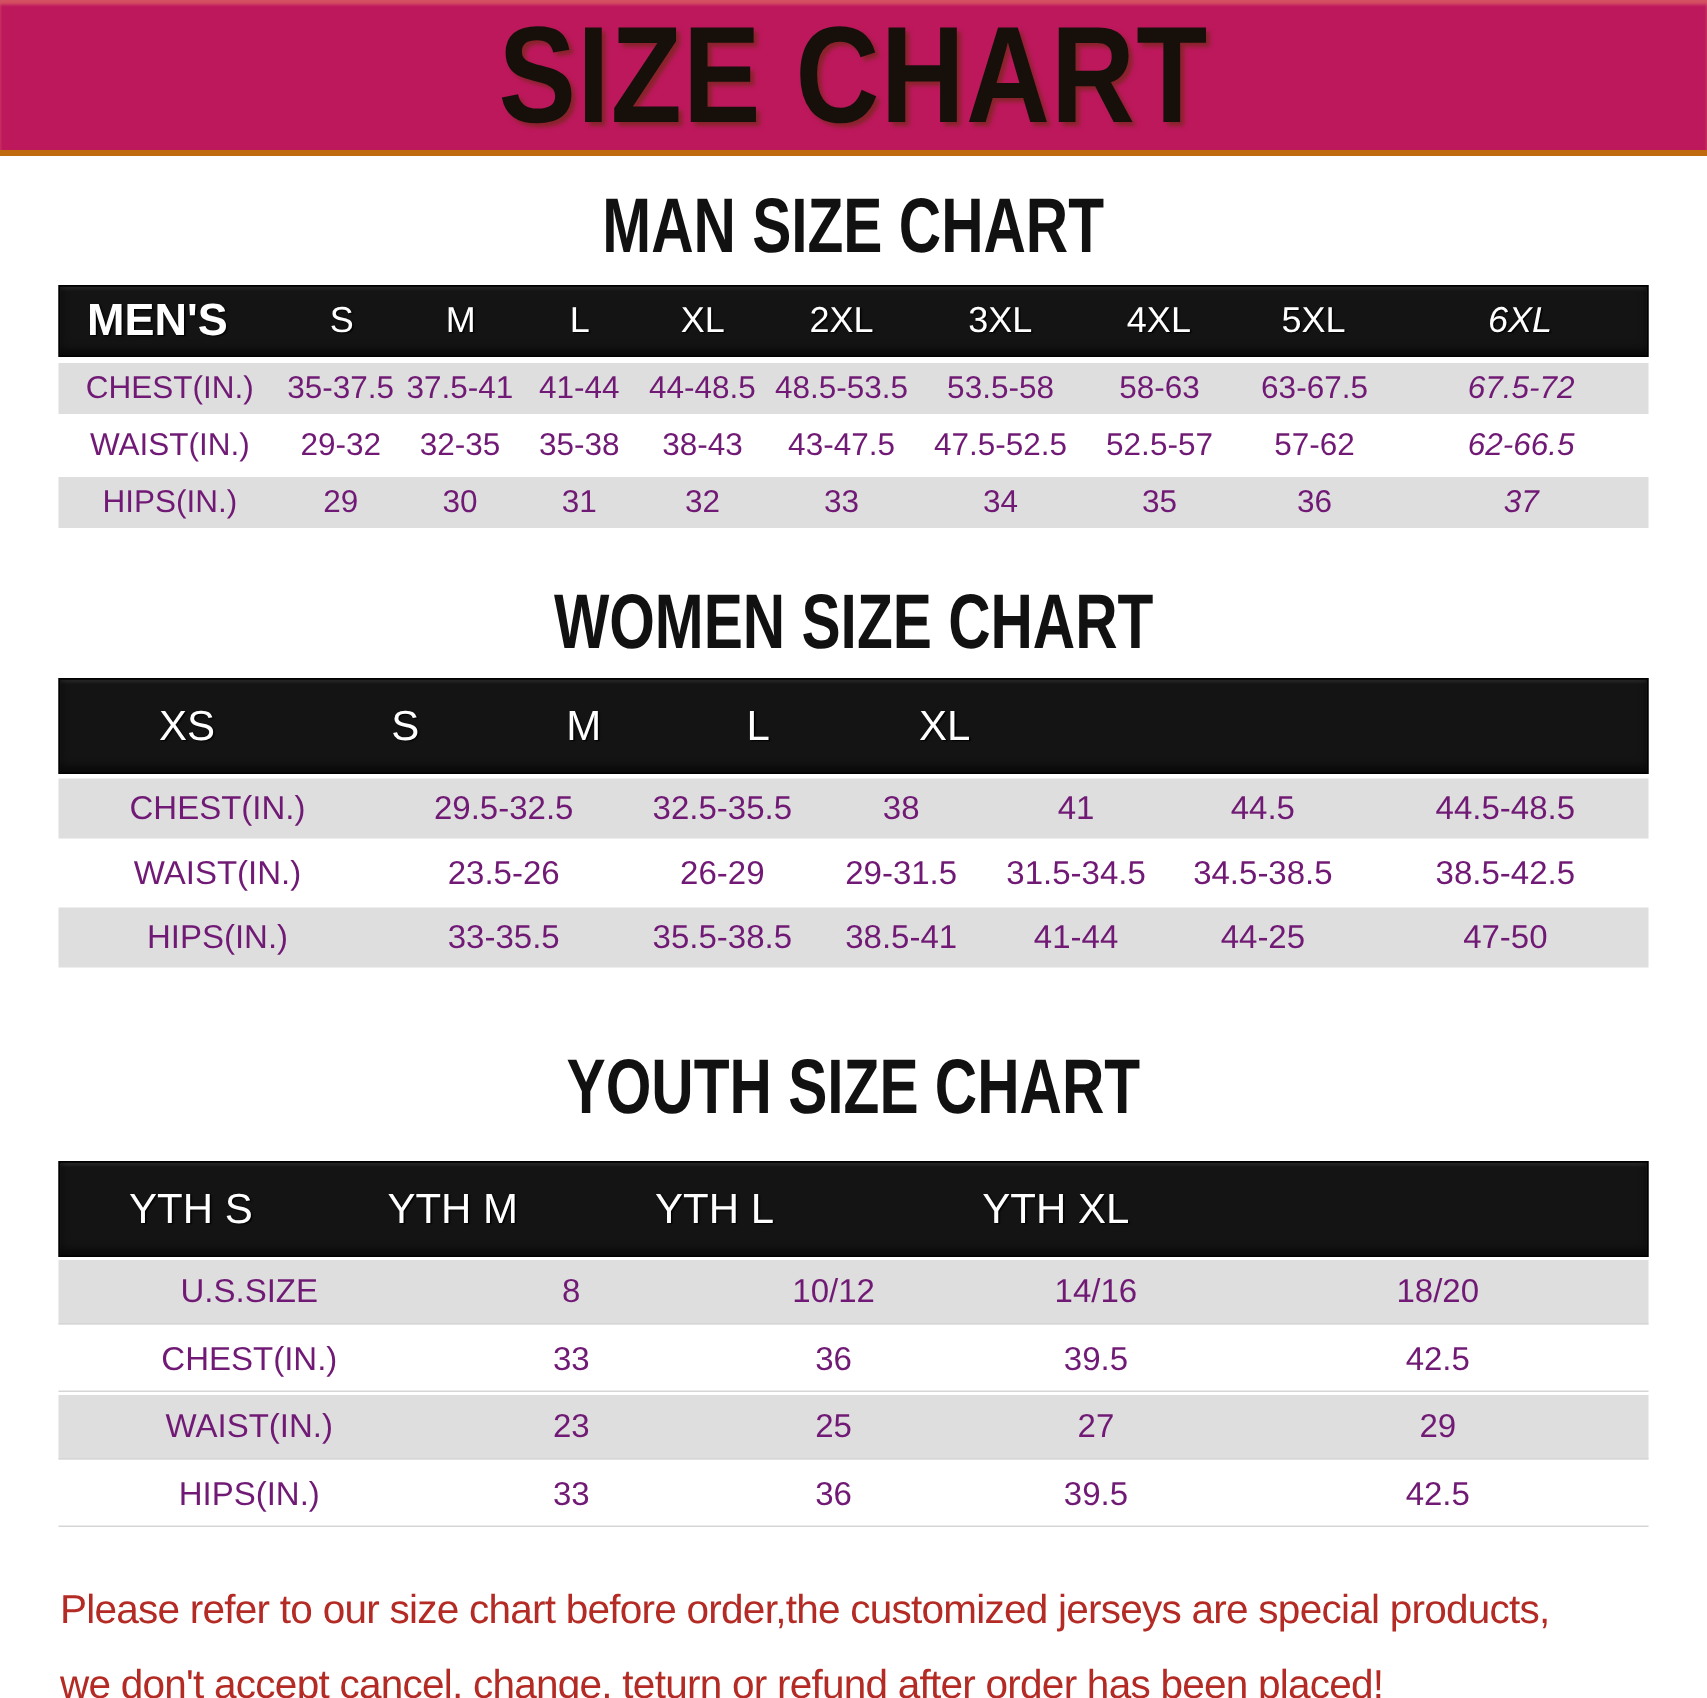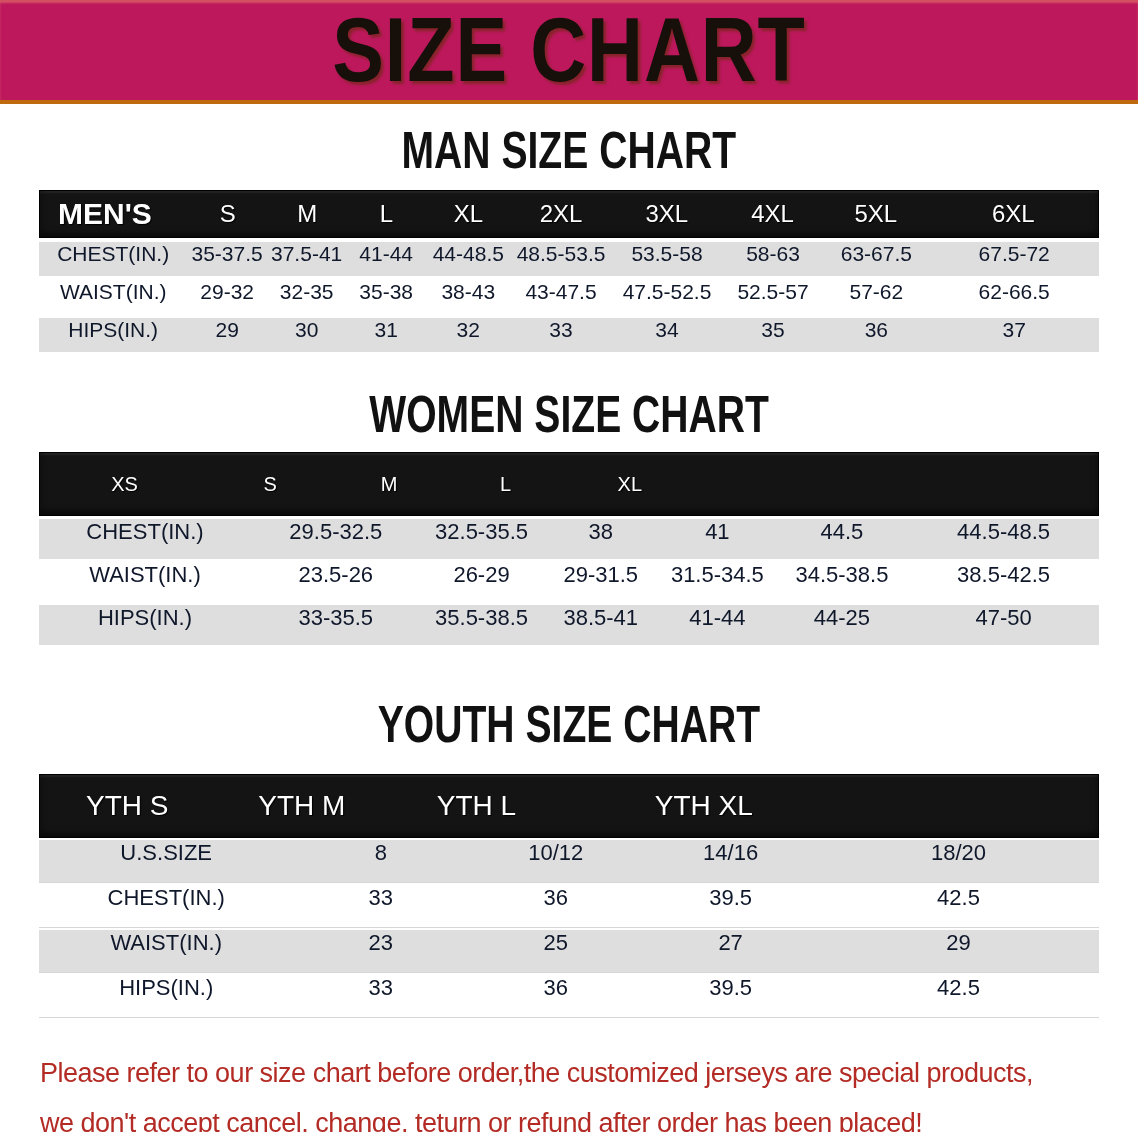--- a/index.html
+++ b/index.html
@@ -46,41 +46,41 @@
     border:1px solid #000;
     box-shadow:inset 0 -4px 6px rgba(0,0,0,0.6), inset 0 2px 2px rgba(255,255,255,0.08);
   }
   .thead .hl{
     font-weight:bold;
     text-align:left;padding-left:18px;box-sizing:border-box;
     text-shadow:1px 1px 1px #000;
     white-space:nowrap;
   }
   .thead .hc{text-align:center;text-shadow:1px 1px 1px #000;}
-  .trow{display:flex;color:#0f172a;}
+  .trow{display:flex;align-items:center;color:#701a75;}
   .trow .rl{text-align:center;white-space:nowrap;}
   .trow .cv{text-align:center;white-space:nowrap;}
   .gray{background:#DEDEDE;}
   .white{background:#ffffff;}
   
   .men{margin-top:16px;}
   .men .thead{height:46px;}
   .men .thead .hl{font-size:30px;}
   .men .thead .hc{font-size:24px;}
   .men .trow{height:34px;margin-top:4px;font-size:21px;}
   .men .trow .rl{font-size:21px;}
   .men .n1{width:14%;}  .men .n2{width:7.5%;} .men .n3{width:7.5%;}
   .men .n4{width:7.5%;} .men .n5{width:8%;}   .men .n6{width:9.5%;}
   .men .n7{width:10.5%;}.men .n8{width:9.5%;} .men .n9{width:10%;}
-  .men .n10{width:16%;}
+  .men .n10{width:16%;font-style:italic;}
   
   .women{margin-top:14px;}
   .women .thead{height:62px;}
   .women .thead .hl{font-size:33px;}
-  .women .thead .hc{font-size:20px;}
+  .women .thead .hc{font-size:28px;}
   .women .trow{height:40px;margin-top:3px;font-size:22px;}
   .women .n1{width:20%;}  .women .n2{width:16%;}  .women .n3{width:11.5%;}
   .women .n4{width:11%;}  .women .n5{width:11%;}  .women .n6{width:12.5%;}
   .women .n7{width:18%;}
   
   .youth{margin-top:26px;}
   .youth .thead{height:62px;}
   .youth .thead .hl{font-size:33px;}
   .youth .thead .hc{font-size:28px;}
   .youth .trow{height:42px;margin-top:2px;font-size:22px;border-bottom:1px solid #d6d6d6;}

